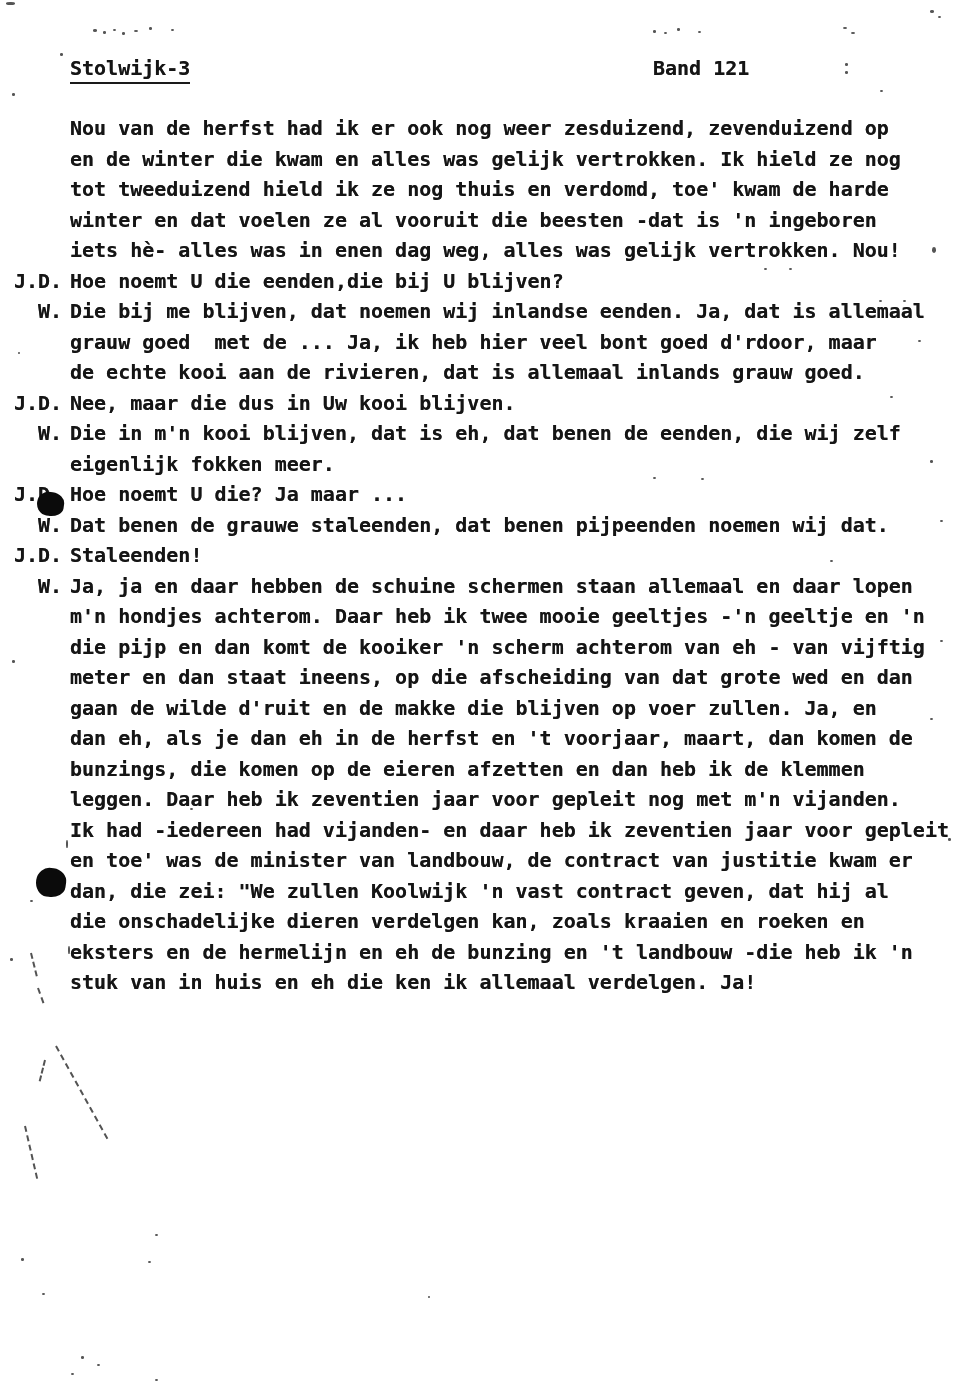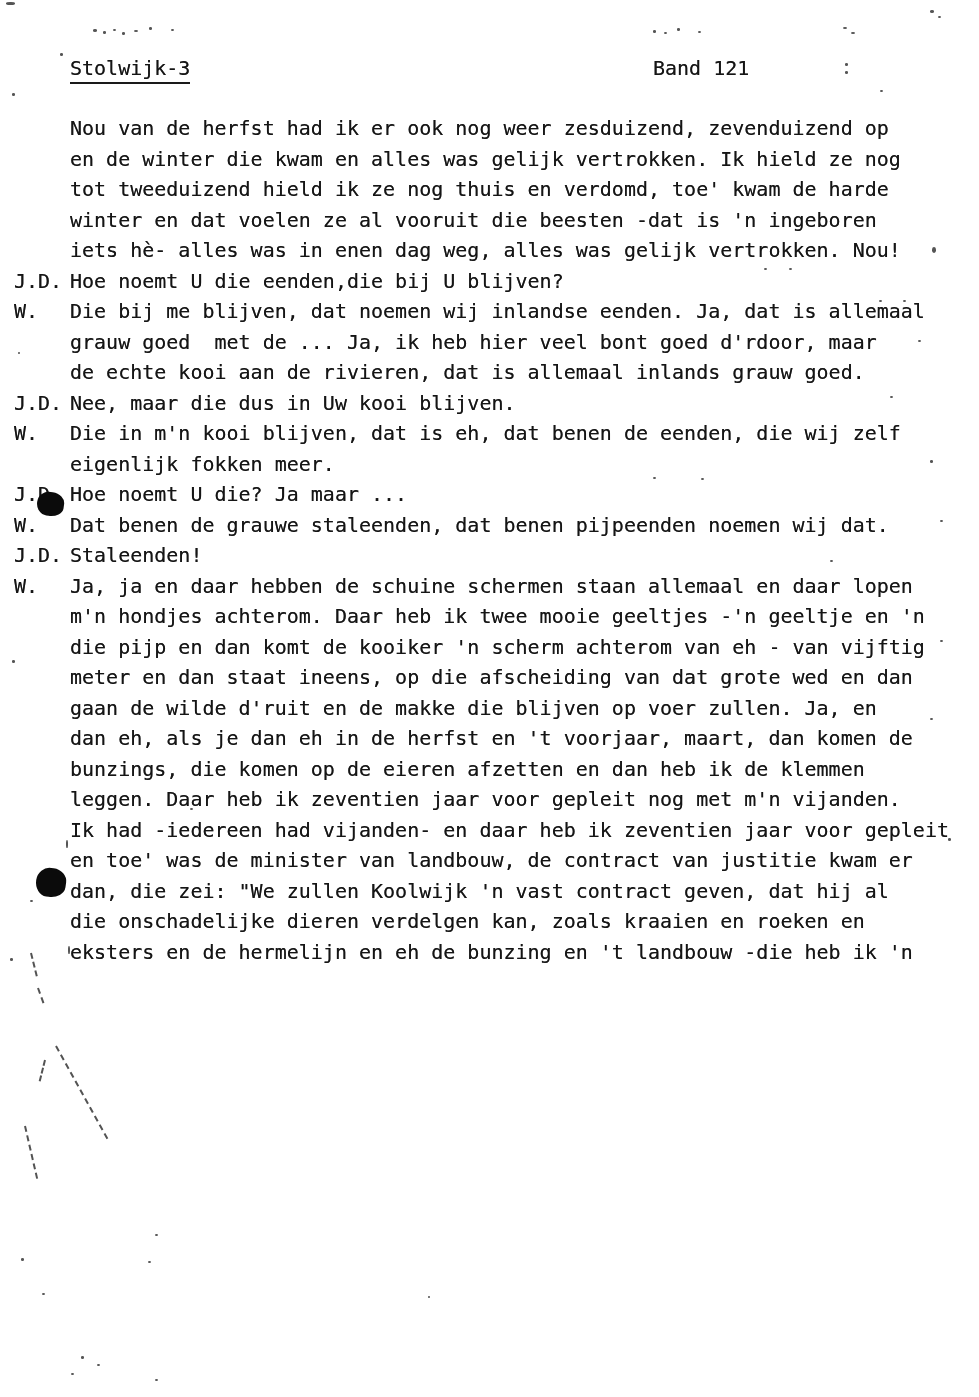--- a/index.html
+++ b/index.html
@@ -3,40 +3,40 @@
 <meta charset="utf-8">
 <style>
   html,body{margin:0;padding:0;background:#9a9a9a;}
   .page{
     position:relative;
     width:979px;height:1397px;
     margin:0 auto;
     background:#ffffff;
     overflow:hidden;
     font-family:"DejaVu Sans Mono","Liberation Mono",monospace;
-    font-weight:normal;
+    font-weight:bold;
     color:#151515;
     text-shadow:0 0 0.5px rgba(15,15,15,.65);
   }
   .header{position:absolute;top:56px;left:0;width:100%;height:30px;font-size:20px;}
   .doc-title{
     position:absolute;left:70px;top:0;
     border-bottom:2.5px solid #1a1a1a;
     padding-bottom:2px;
     white-space:pre;
   }
   .band{position:absolute;left:653px;top:0;white-space:pre;}
   .transcript{
     position:absolute;left:70px;top:113px;width:900px;
     font-size:20px;line-height:30.5px;
   }
   .row{position:relative;white-space:pre;min-height:30.5px;}
   .speaker{
     position:absolute;left:-56px;top:0;width:48px;
-    display:inline-block;white-space:pre;
+    display:inline-block;text-align:right;white-space:pre;
   }
   .txt{white-space:pre;}
   .blot{position:absolute;background:#0b0b0b;border-radius:48% 52% 56% 44% / 53% 47% 44% 56%;transform:rotate(8deg);}
   .scratch{
     position:absolute;width:0;
     border-right:2px dashed rgba(35,35,35,.78);
     transform-origin:top center;
   }
   .speck{position:absolute;background:#2a2a2a;border-radius:45%;opacity:.8;}
 </style>
@@ -70,20 +70,21 @@
       <div class="row"><span class="speaker"></span><span class="txt">meter en dan staat ineens, op die afscheiding van dat grote wed en dan</span></div>
       <div class="row"><span class="speaker"></span><span class="txt">gaan de wilde d'ruit en de makke die blijven op voer zullen. Ja, en</span></div>
       <div class="row"><span class="speaker"></span><span class="txt">dan eh, als je dan eh in de herfst en 't voorjaar, maart, dan komen de</span></div>
       <div class="row"><span class="speaker"></span><span class="txt">bunzings, die komen op de eieren afzetten en dan heb ik de klemmen</span></div>
       <div class="row"><span class="speaker"></span><span class="txt">leggen. Daar heb ik zeventien jaar voor gepleit nog met m'n vijanden.</span></div>
       <div class="row"><span class="speaker"></span><span class="txt">Ik had -iedereen had vijanden- en daar heb ik zeventien jaar voor gepleit</span></div>
       <div class="row"><span class="speaker"></span><span class="txt">en toe' was de minister van landbouw, de contract van justitie kwam er</span></div>
       <div class="row"><span class="speaker"></span><span class="txt">dan, die zei: "We zullen Koolwijk 'n vast contract geven, dat hij al</span></div>
       <div class="row"><span class="speaker"></span><span class="txt">die onschadelijke dieren verdelgen kan, zoals kraaien en roeken en</span></div>
       <div class="row"><span class="speaker"></span><span class="txt">eksters en de hermelijn en eh de bunzing en 't landbouw -die heb ik 'n</span></div>
+      <div class="row"><span class="speaker"></span><span class="txt">stuk van in huis en eh die ken ik allemaal verdelgen. Ja!</span></div>
     </div>
   <div id="artifacts">
       <div class="blot" style="left: 37px; top: 492px; width: 27px; height: 24px;"></div>
       <div class="blot" style="left: 36px; top: 868px; width: 30px; height: 29px;"></div>
       <div class="scratch" style="left: 55px; top: 1046px; height: 106px; transform: rotate(-29deg);"></div>
       <div class="scratch" style="left: 24px; top: 1126px; height: 54px; transform: rotate(-13deg);"></div>
       <div class="scratch" style="left: 44px; top: 1060px; height: 22px; transform: rotate(14deg);"></div>
       <div class="scratch" style="left: 30px; top: 953px; height: 24px; transform: rotate(-14deg);"></div>
       <div class="scratch" style="left: 37px; top: 988px; height: 16px; transform: rotate(-20deg);"></div>
       <div class="speck" style="left: 6px; top: 2px; width: 9px; height: 3px;"></div>

